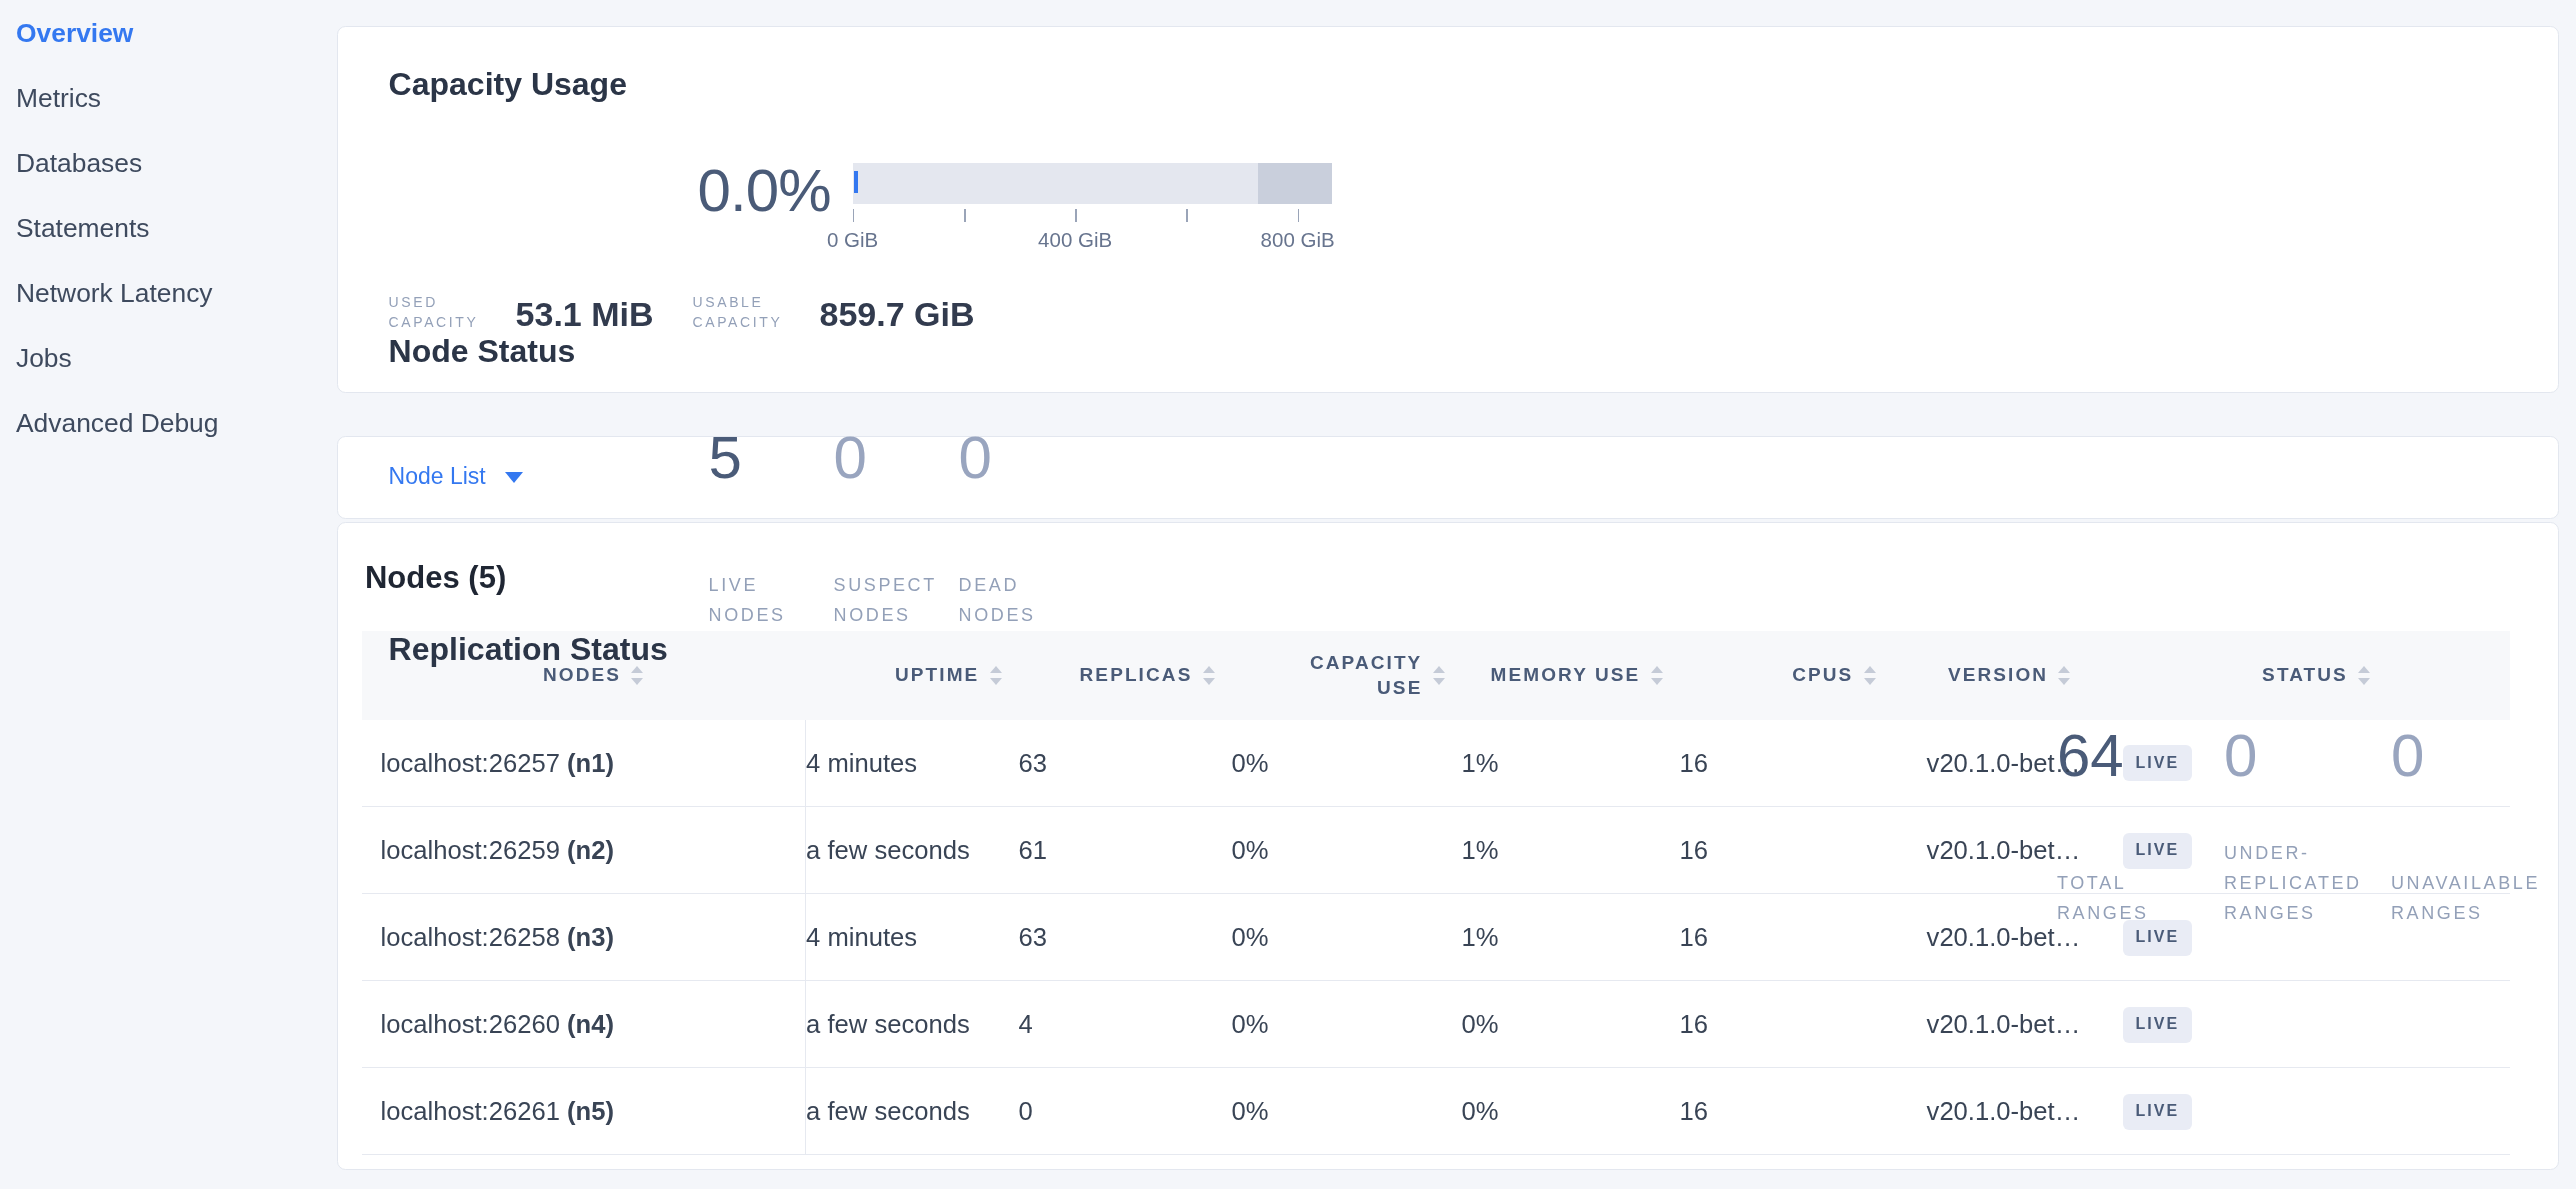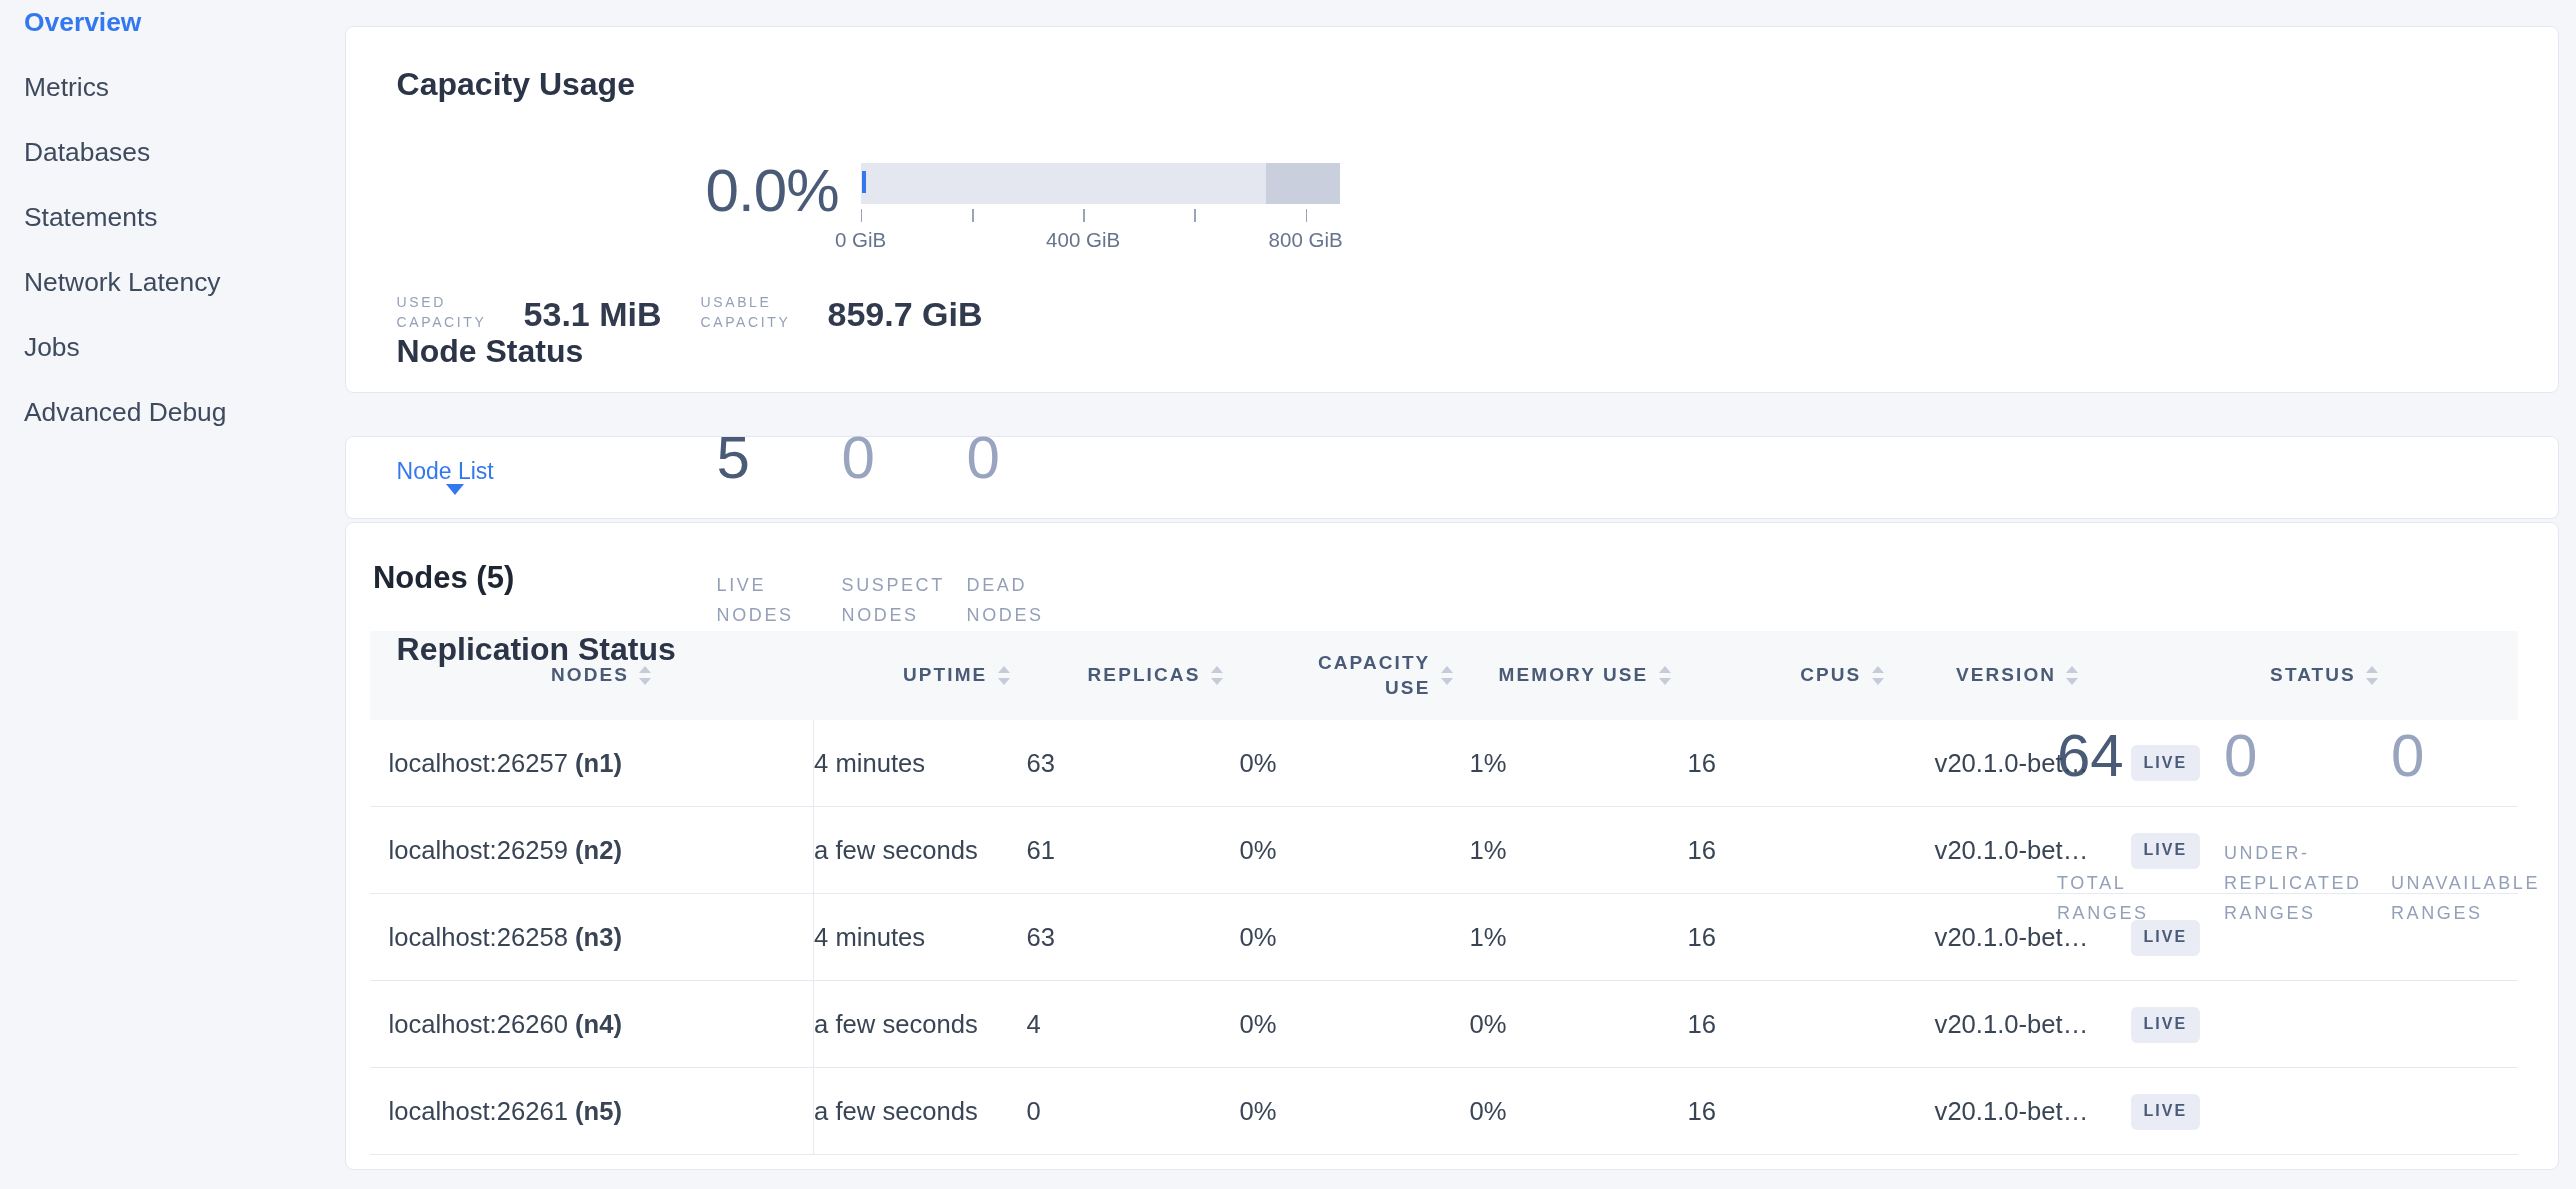--- a/index.html
+++ b/index.html
@@ -11,21 +11,21 @@
   }
   *{box-sizing:border-box;margin:0;padding:0;}
   html,body{width:2576px;height:1189px;overflow:hidden;}
   body{
     background:var(--bg);
     font-family:"Liberation Sans","DejaVu Sans",sans-serif;
     color:var(--text);
     display:flex;
   }
   
-  .sidebar{width:334px;flex:0 0 334px;padding:5px 0 0 16px;margin-left:8px;}
+  .sidebar{width:334px;flex:0 0 334px;padding:16px 0 0 16px;}
   .side-item{
     font-size:26.4px;line-height:34px;margin-bottom:31px;color:#3e4a5e;
     cursor:pointer;white-space:nowrap;
   }
   .side-item.active{color:var(--blue);font-weight:700;}
   
   .main{flex:1;padding:25.6px 17px 0 2.6px;}
   .card{
     background:var(--card);
     border:1.7px solid var(--border);
@@ -71,21 +71,21 @@
   .sec-nodes .stat{width:125px;}
   .sec-replication .stat{width:167px;}
   .stat-value{font-size:60px;font-weight:400;line-height:65px;color:var(--num-dark);}
   .stat-value.muted{color:var(--num-muted);}
   .stat-label{
     margin-top:auto;font-size:18px;letter-spacing:2.6px;color:var(--label-muted);
     line-height:30px;padding-right:15.4px;
   }
   
   .strip-card{height:83px;display:flex;align-items:center;padding-left:51px;margin-bottom:3.4px;}
-  .nodelist-btn{display:flex;align-items:center;cursor:pointer;flex-direction:column;}
+  .nodelist-btn{display:flex;align-items:center;cursor:pointer;}
   .nodelist-label{font-size:23px;color:var(--blue);line-height:25.6px;}
   .caret-down{
     width:0;height:0;margin-left:19px;
     border-left:9.4px solid transparent;border-right:9.4px solid transparent;
     border-top:11px solid var(--blue);
   }
   
   .table-card{min-height:648px;padding:36px 34px 0 24px;}
   .table-title{font-size:31px;font-weight:700;color:#1f2633;line-height:38px;margin-left:3.4px;}
   table{border-collapse:collapse;table-layout:fixed;width:2148px;margin-top:34px;}

